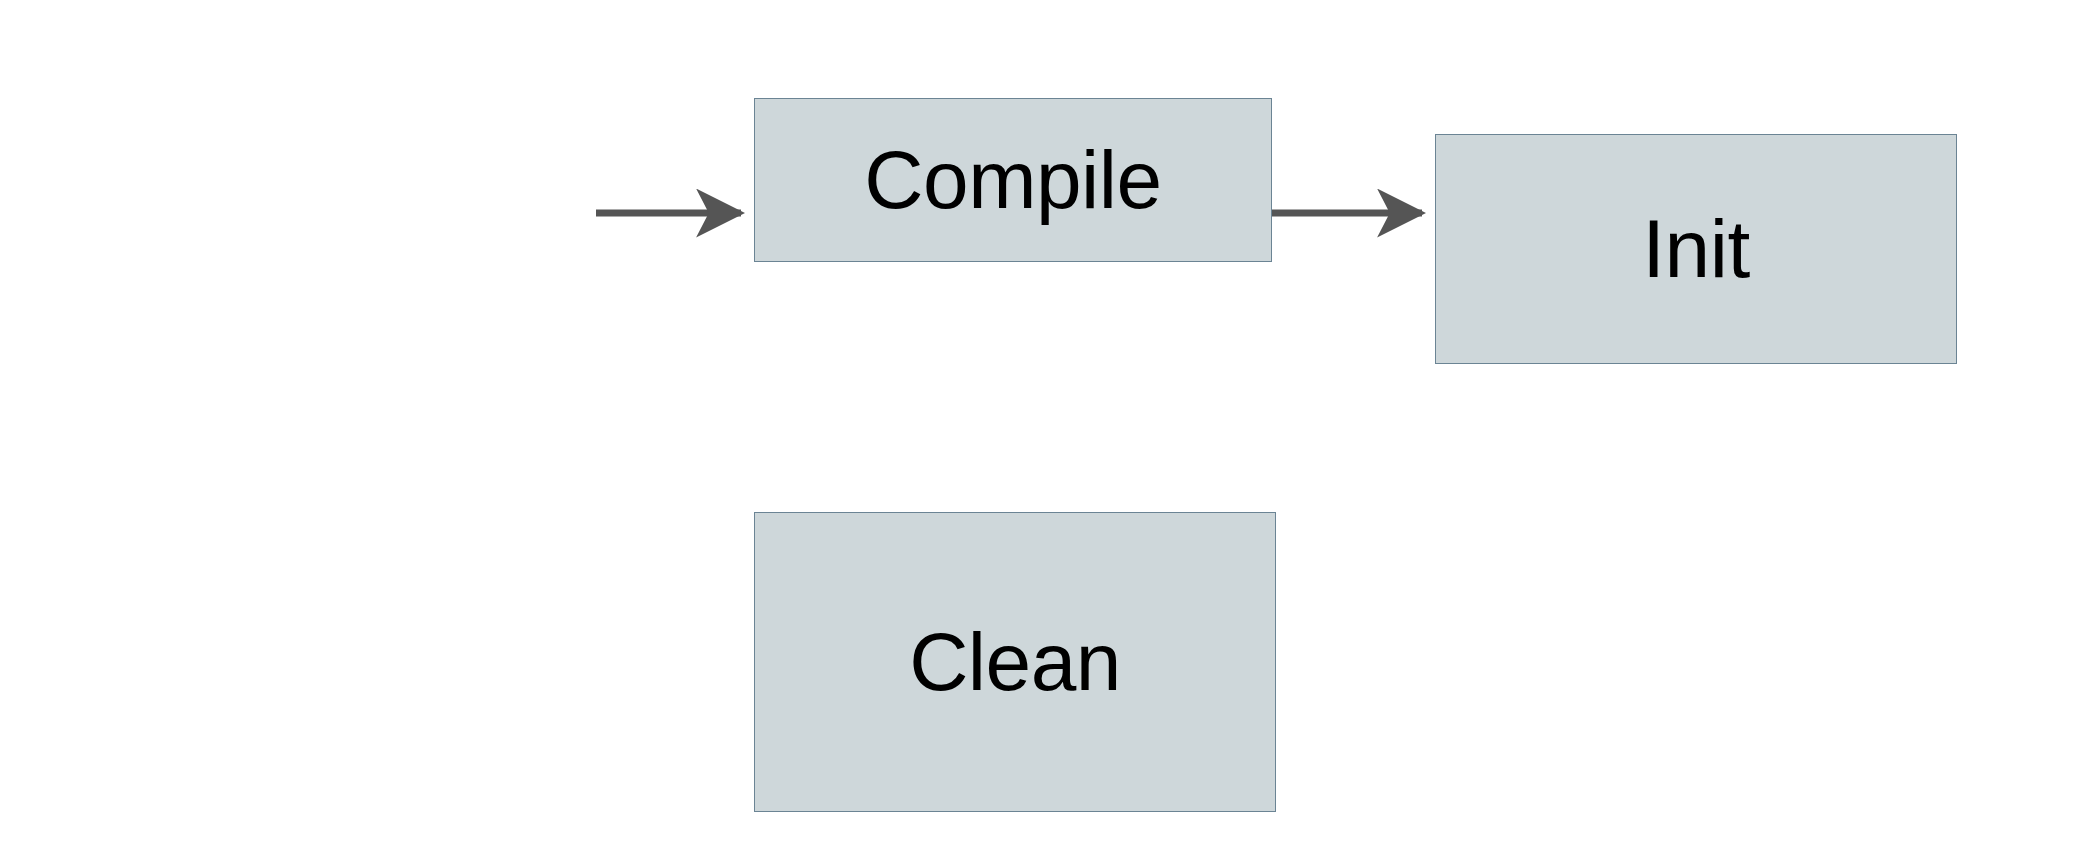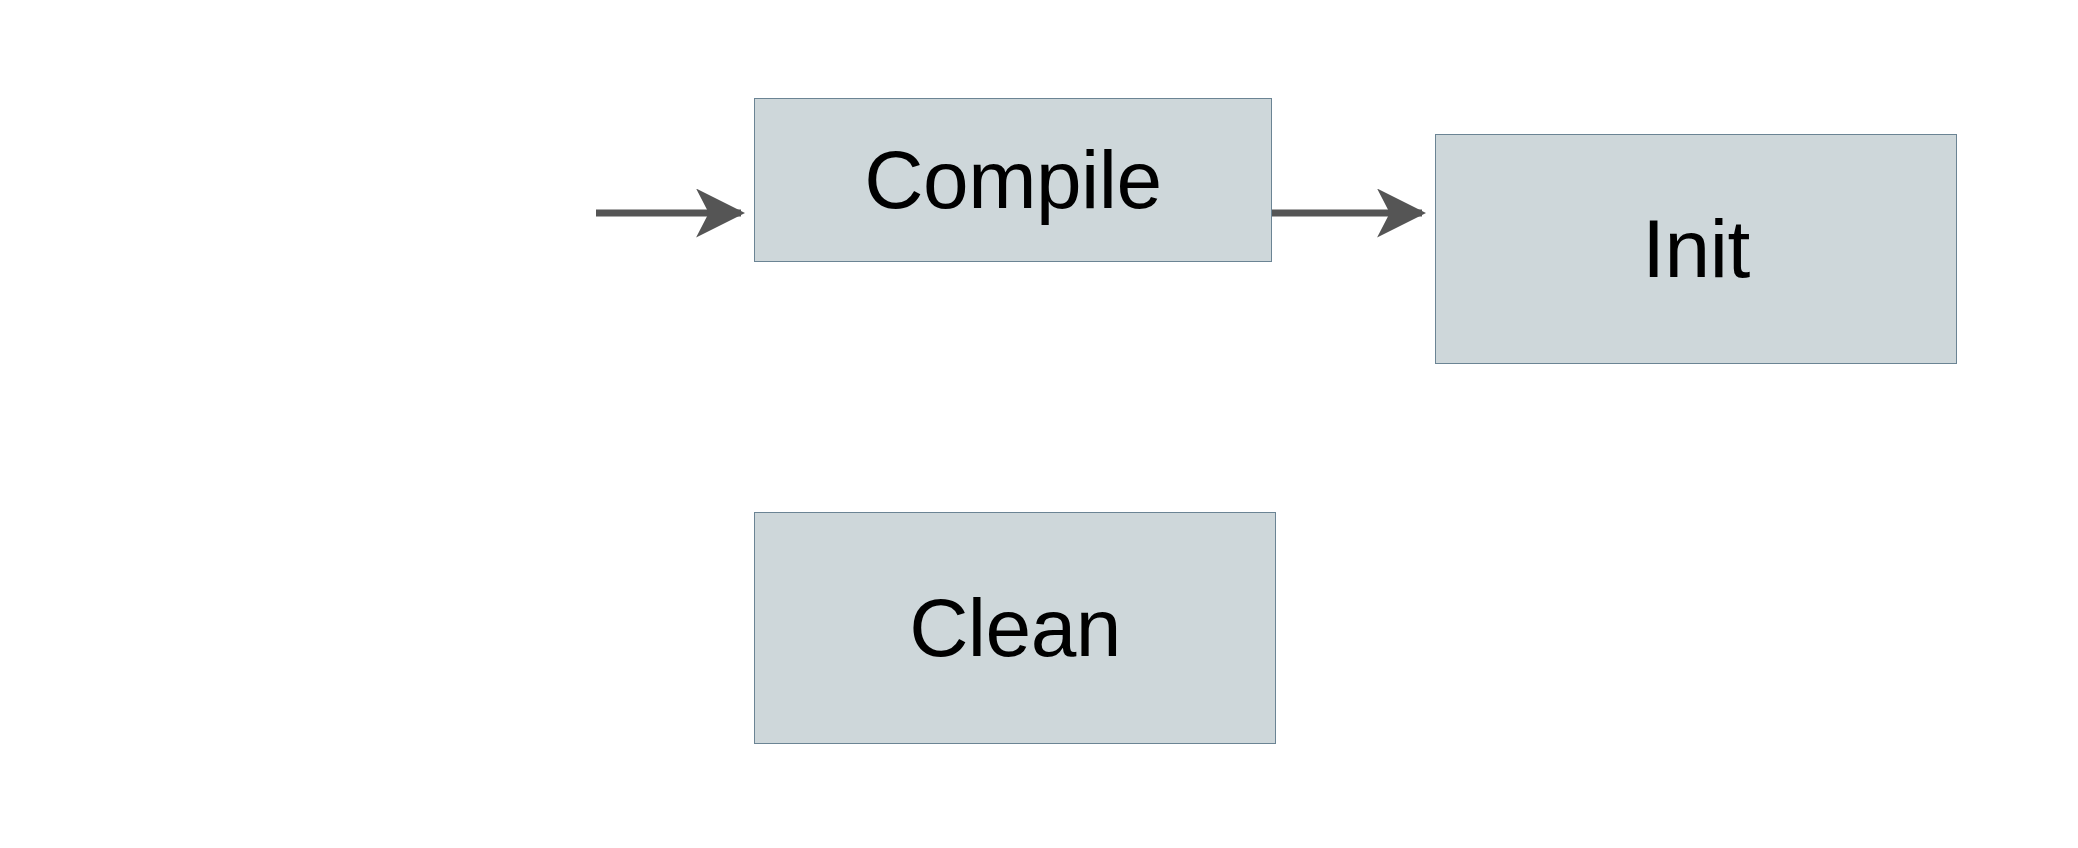--- a/index.html
+++ b/index.html
@@ -41,21 +41,21 @@
     top: 0;
     width: 2078px;
     height: 848px;
     pointer-events: none;
   }
 
   
   #node-dist    { left: 72px;   top: 98px;  width: 524px; height: 230px; }
   #node-compile { left: 754px;  top: 98px;  width: 518px; height: 164px; }
   #node-init    { left: 1435px; top: 98px;  width: 522px; height: 230px; margin-top: 36px; }
-  #node-clean   { left: 754px;  top: 512px; width: 522px; height: 232px; }
+  #node-clean   { left: 754px;  top: 512px; width: 522px; height: 300px; }
 </style>
 </head>
 <body>
 
 <div id="canvas">
 
   <svg class="edge-layer" viewBox="0 0 2078 848" width="2078" height="848" xmlns="http://www.w3.org/2000/svg">
     <defs>
       <marker id="arrowhead" viewBox="0 0 12 12" refX="11" refY="6" markerWidth="7" markerHeight="7" orient="auto-start-reverse" markerUnits="strokeWidth">
         <path d="M 0 0 L 12 6 L 0 12 L 3.1 6 Z" fill="#555555"></path>

